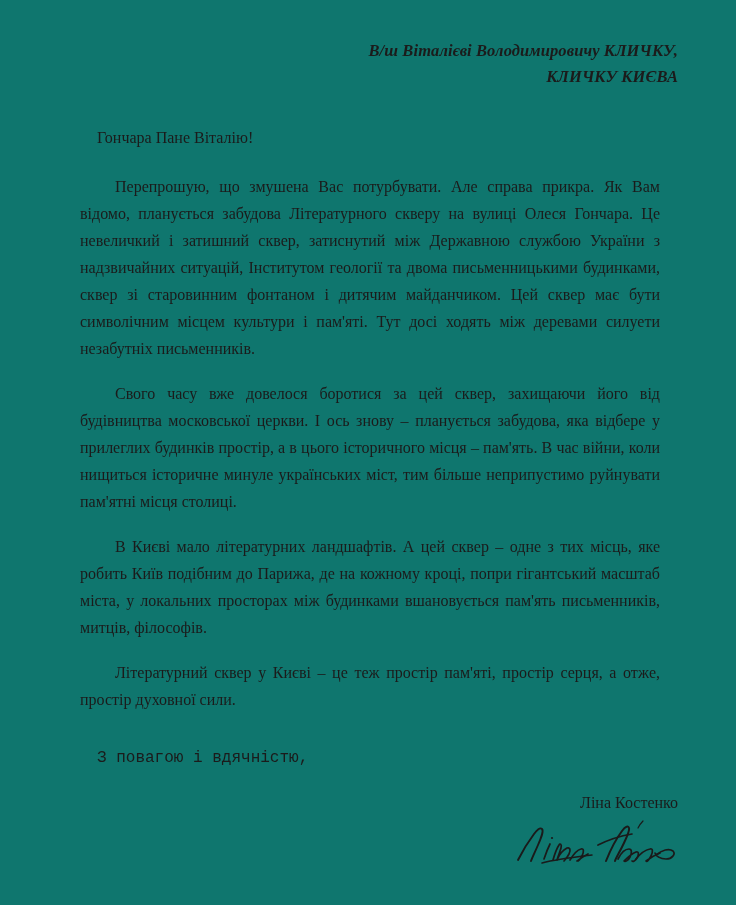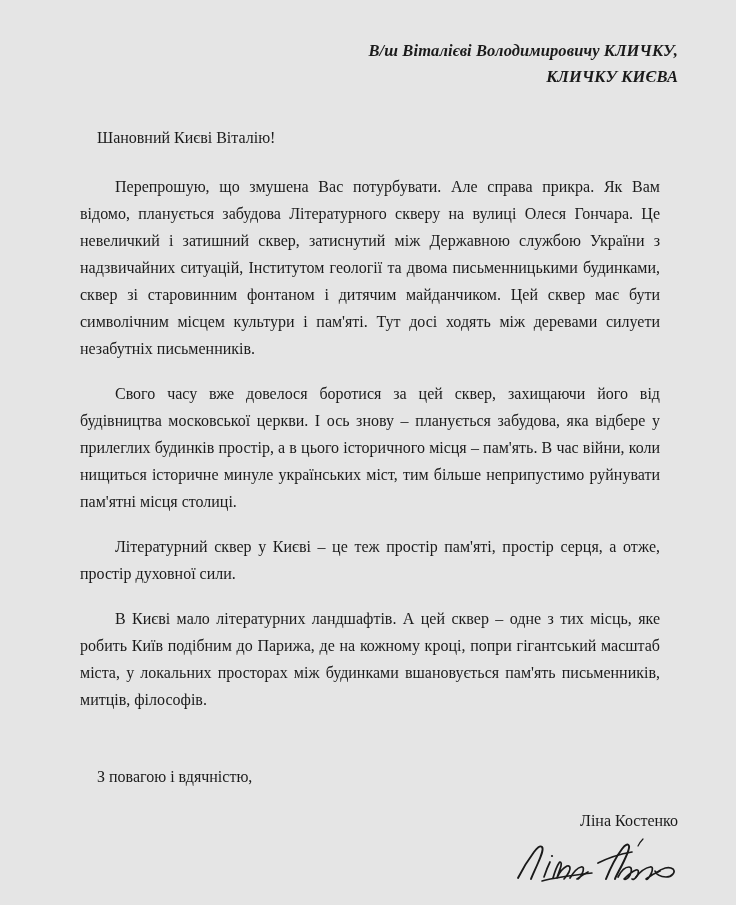--- a/index.html
+++ b/index.html
@@ -13,21 +13,21 @@
     height: 905px;
     font-family: "Liberation Serif", "DejaVu Serif", serif;
     color: #1b1b1b;
     overflow: hidden;
     position: relative;
   }
   .page {
     position: relative;
     width: 736px;
     height: 905px;
-    background: #e5e5e5;
+    background: #0f766e;
     box-sizing: border-box;
   }
   .content {
     position: absolute;
     left: 62px;
     top: 0;
     width: 616px;
   }
 
   
@@ -62,24 +62,25 @@
     line-height: 27px;
     text-align: justify;
     text-justify: inter-word;
     text-indent: 35px;
     margin: 18px;
     hyphens: none;
   }
 
   
   .closing {
-    margin-top: 50px;
+    margin-top: 32px;
     font-size: 16px;
     line-height: 27px;
     padding-left: 35px;
+    font-family: Liberation Mono, monospace;
   }
 
   
   .sign-block {
     margin-top: 19px;
     text-align: right;
     position: relative;
   }
   .signer-name {
     font-size: 16px;
@@ -109,27 +110,27 @@
 <body>
 
 <div class="page">
   <div class="content">
 
     <div class="addressee">
       <span class="line">В/ш Віталієві Володимировичу КЛИЧКУ,</span>
       <span class="line">КЛИЧКУ КИЄВА</span>
     </div>
 
-    <div class="greeting">Шановний Києві Віталію!</div>
+    <div class="greeting">Гончара Пане Віталію!</div>
 
     <div class="body-block">
       <p class="para">Перепрошую, що змушена Вас потурбувати. Але справа прикра. Як Вам відомо, планується забудова Літературного скверу на вулиці Олеся Гончара. Це невеличкий і затишний сквер, затиснутий між Державною службою України з надзвичайних ситуацій, Інститутом геології та двома письменницькими будинками, сквер зі старовинним фонтаном і дитячим майданчиком. Цей сквер має бути символічним місцем культури і пам'яті. Тут досі ходять між деревами силуети незабутніх письменників.</p>
       <p class="para">Свого часу вже довелося боротися за цей сквер, захищаючи його від будівництва московської церкви. І ось знову – планується забудова, яка відбере у прилеглих будинків простір, а в цього історичного місця – пам'ять. В час війни, коли нищиться історичне минуле українських міст, тим більше неприпустимо руйнувати пам'ятні місця столиці.</p>
+      <p class="para">В Києві мало літературних ландшафтів. А цей сквер – одне з тих місць, яке робить Київ подібним до Парижа, де на кожному кроці, попри гігантський масштаб міста, у локальних просторах між будинками вшановується пам'ять письменників, митців, філософів.</p>
       <p class="para">Літературний сквер у Києві – це теж простір пам'яті, простір серця, а отже, простір духовної сили.</p>
-      <p class="para">В Києві мало літературних ландшафтів. А цей сквер – одне з тих місць, яке робить Київ подібним до Парижа, де на кожному кроці, попри гігантський масштаб міста, у локальних просторах між будинками вшановується пам'ять письменників, митців, філософів.</p>
     </div>
 
     <div class="closing">З повагою і вдячністю,</div>
 
     <div class="sign-block">
       <span class="signer-name">Ліна Костенко</span>
       <span class="signature-mark">
         <svg width="168" height="52" viewBox="0 0 168 52" xmlns="http://www.w3.org/2000/svg" aria-hidden="true">
           <g fill="none" stroke="#1a1a1a" stroke-linecap="round" stroke-linejoin="round">
 

